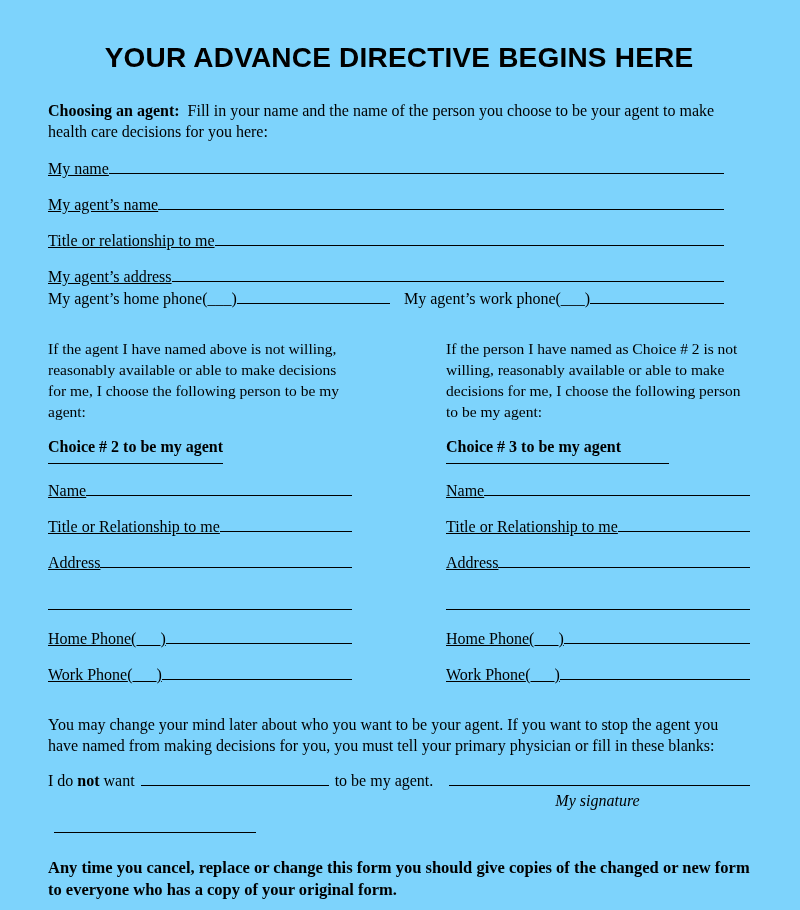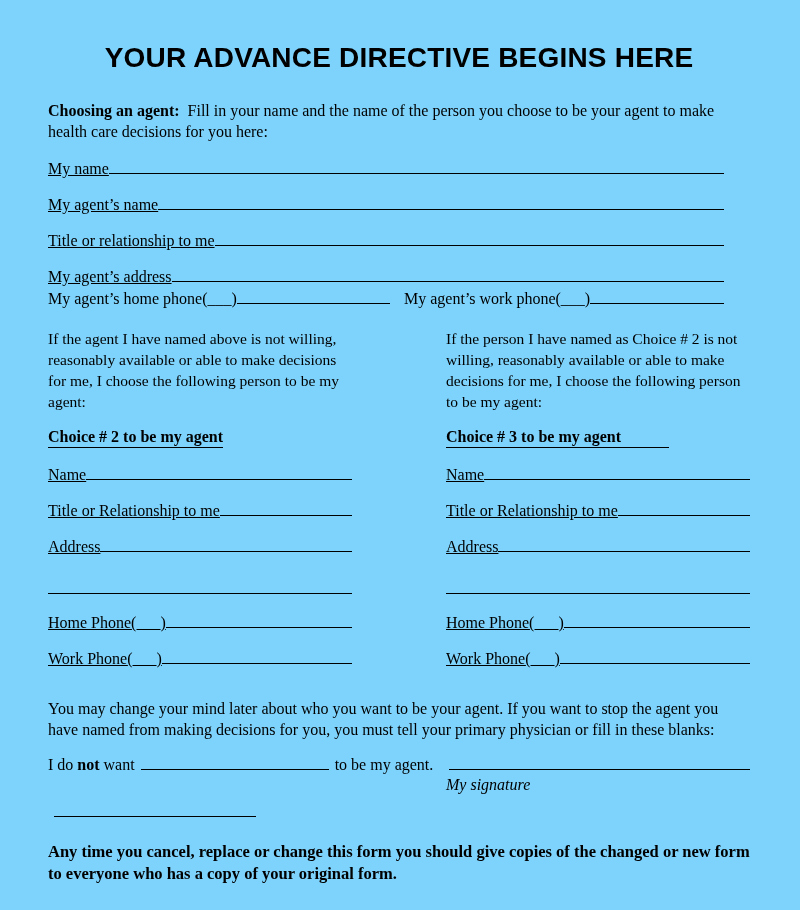--- a/index.html
+++ b/index.html
@@ -24,36 +24,36 @@
   .field-row { display: flex; align-items: flex-end; margin-top: 14px; height: 22px; text-decoration: underline; }
   .field-label { white-space: nowrap; }
   .blank { flex: 1; border-bottom: 1px solid #000; height: 1px; margin-bottom: 4px; }
 
   .phone-row { display: flex; height: 22px; }
   .phone-group { display: flex; align-items: flex-end; }
   .phone-group.first { width: 342px; margin-right: 14px; }
   .phone-group.second { flex: 1; }
   .area { white-space: pre; }
 
-  .two-col { display: grid; grid-template-columns: 1fr 1fr; column-gap: 94px; margin-top: 20px; }
+  .two-col { display: grid; grid-template-columns: 1fr 1fr; column-gap: 94px; margin-top: 30px; }
   .col-intro { margin: 0; line-height: 21px; font-size: 15.5px; min-height: 100px; }
   .choice-heading { margin: 0 0 4px 0; font-weight: bold; font-size: 16px; display: flex; align-items: flex-end; }
-  .heading-text { border-bottom: 1.5px solid #000; padding-bottom: 1px; }
+  .heading-text { border-bottom: 1.5px solid #000; padding-bottom: 7px; }
   .heading-ext { width: 48px; border-bottom: 1.5px solid #000; height: 1px; margin-bottom: 0; align-self: flex-end; }
   .cont-row { margin-top: 20px; }
   .col .field-row.tight { margin-top: 12px; }
 
   .revoke-para { margin: 30px 0 0 0; line-height: 21px; }
   .revoke-row { display: flex; align-items: flex-end; margin-top: 12px; height: 22px; }
   .revoke-row .w { white-space: pre; }
   .bold { font-weight: bold; }
   .blank-notwant { width: 188px; border-bottom: 1px solid #000; height: 1px; margin: 0 6px 4px 6px; }
   .blank-signature { flex: 1; border-bottom: 1px solid #000; height: 1px; margin: 0 0 4px 16px; }
   .sig-caption {
-    font-style: italic; 
+    font-style: italic; text-align: center;
     width: 303px; margin-left: 398px; margin-top: 1px; line-height: 20px;
   }
   .date-row { display: flex; align-items: flex-end; margin-top: 4px; height: 22px; }
   .blank-date { width: 202px; border-bottom: 1px solid #000; height: 1px; margin: 0 0 4px 6px; }
 
   .closing { margin: 20px 0 0 0; font-weight: bold; line-height: 22px; font-size: 16.5px; }
 </style>
 </head>
 <body>
 

